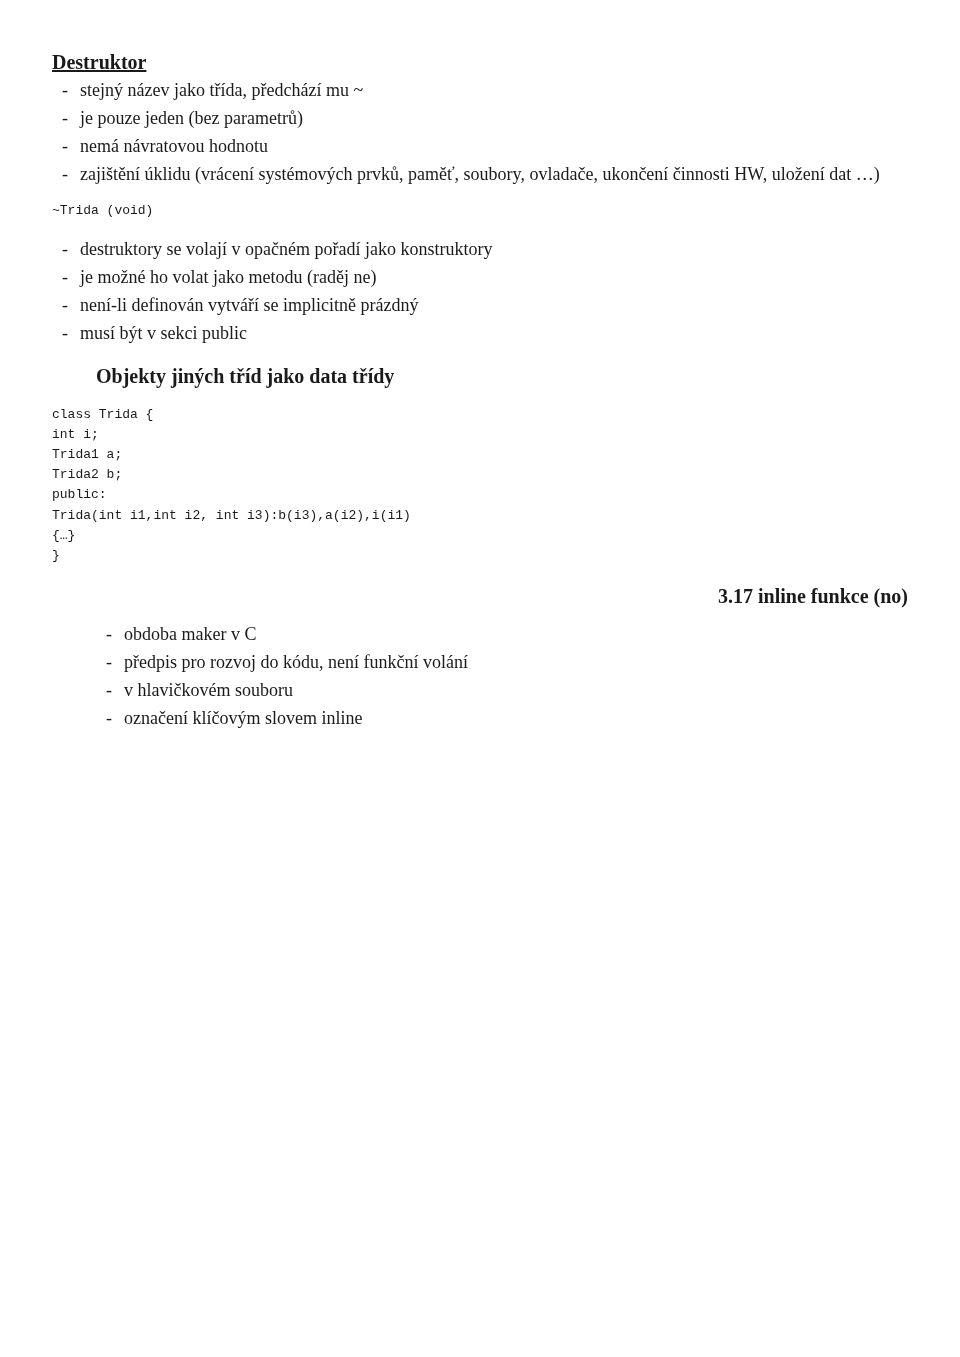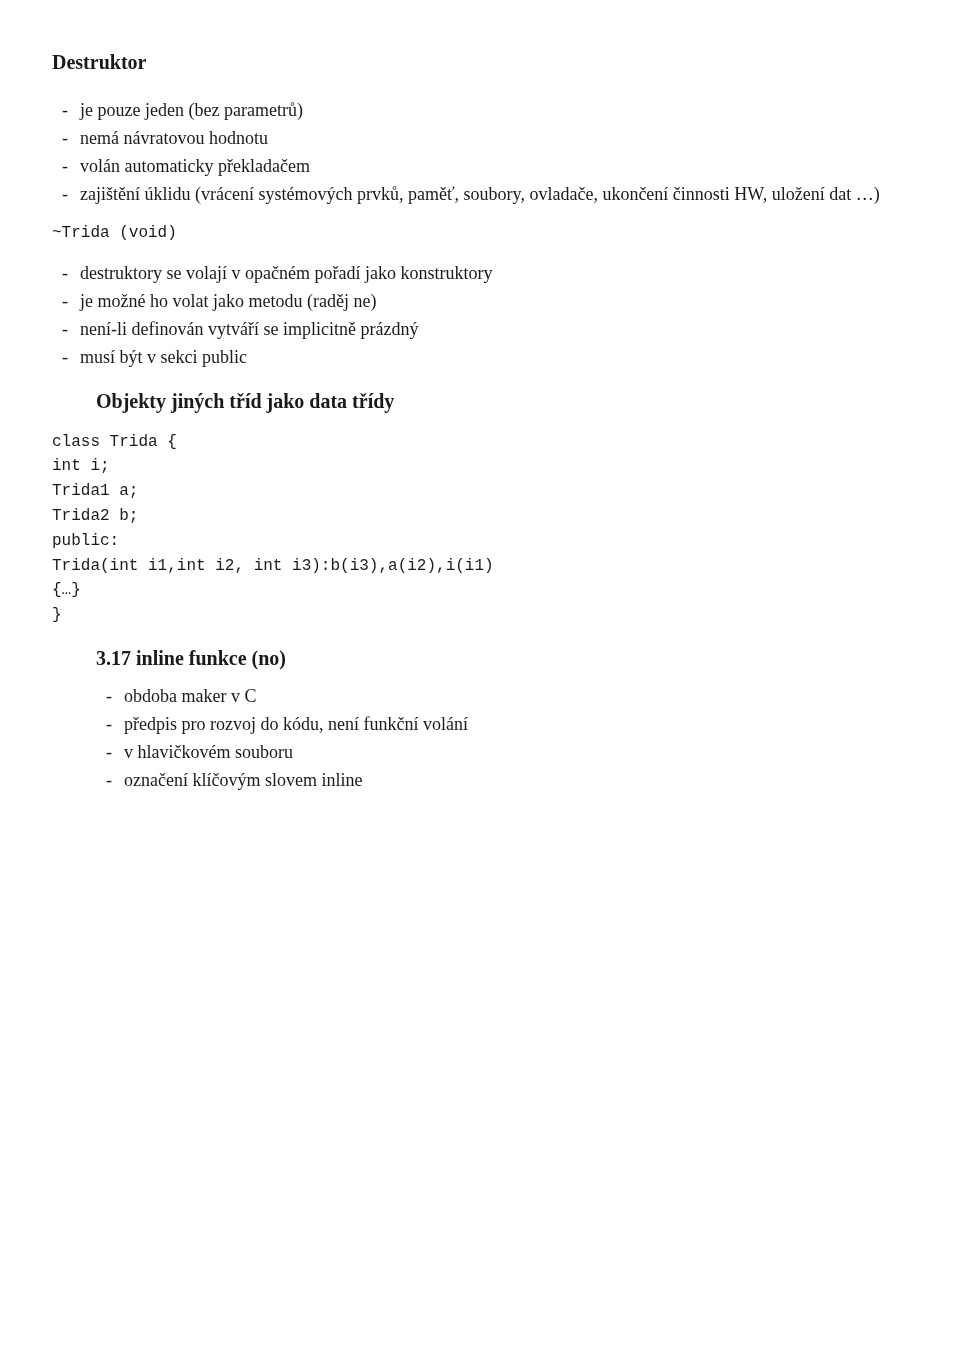--- a/index.html
+++ b/index.html
@@ -13,41 +13,42 @@
       font-family: 'Times New Roman', Times, serif;
       font-size: 18px;
       line-height: 1.45;
       padding: 48px 52px 60px 52px;
       width: 960px;
       min-height: 1357px;
     }
     .section-heading {
       font-size: 20px;
       font-weight: bold;
-      margin-bottom: 20px;
+      margin-bottom: 0;
       margin-top: 0;
+      text-decoration: underline;
     }
     .bullet-list {
       list-style: none;
       padding-left: 0;
       margin-bottom: 10px;
     }
     .bullet-list li {
       padding-left: 28px;
       position: relative;
       margin-bottom: 2px;
     }
     .bullet-list li::before {
       content: '-';
       position: absolute;
       left: 10px;
     }
     .code-block {
       font-family: 'Courier New', Courier, monospace;
-      font-size: 16px;
+      font-size: 13px;
       background: #ffffff;
       margin: 14px 0 14px 0;
       line-height: 1.55;
       white-space: pre;
     }
     .section-gap-sm {
       margin-top: 10px;
     }
     .bold-heading {
       font-weight: bold;
@@ -55,33 +56,34 @@
     }
     .sub-section {
       margin-top: 16px;
       margin-left: 44px;
     }
     .numbered-heading {
       font-size: 20px;
       font-weight: bold;
       margin-top: 14px;
       margin-bottom: 4px;
+      text-align: right;
     }
   </style>
 </head>
 <body>
 
 <div>
 
   <h2 class="section-heading bold-heading">Destruktor</h2>
 
   <ul class="bullet-list">
+    <li>stejný název jako třída, předchází mu ~</li>
     <li>je pouze jeden (bez parametrů)</li>
     <li>nemá návratovou hodnotu</li>
-    <li>volán automaticky překladačem</li>
     <li>zajištění úklidu (vrácení systémových prvků, paměť, soubory, ovladače, ukončení činnosti HW, uložení dat …)</li>
   </ul>
 
   <div class="code-block">~Trida (void)</div>
 
   <ul class="bullet-list">
     <li>destruktory se volají v opačném pořadí jako konstruktory</li>
     <li>je možné ho volat jako metodu (raděj ne)</li>
     <li>není-li definován vytváří se implicitně prázdný</li>
     <li>musí být v sekci public</li>

